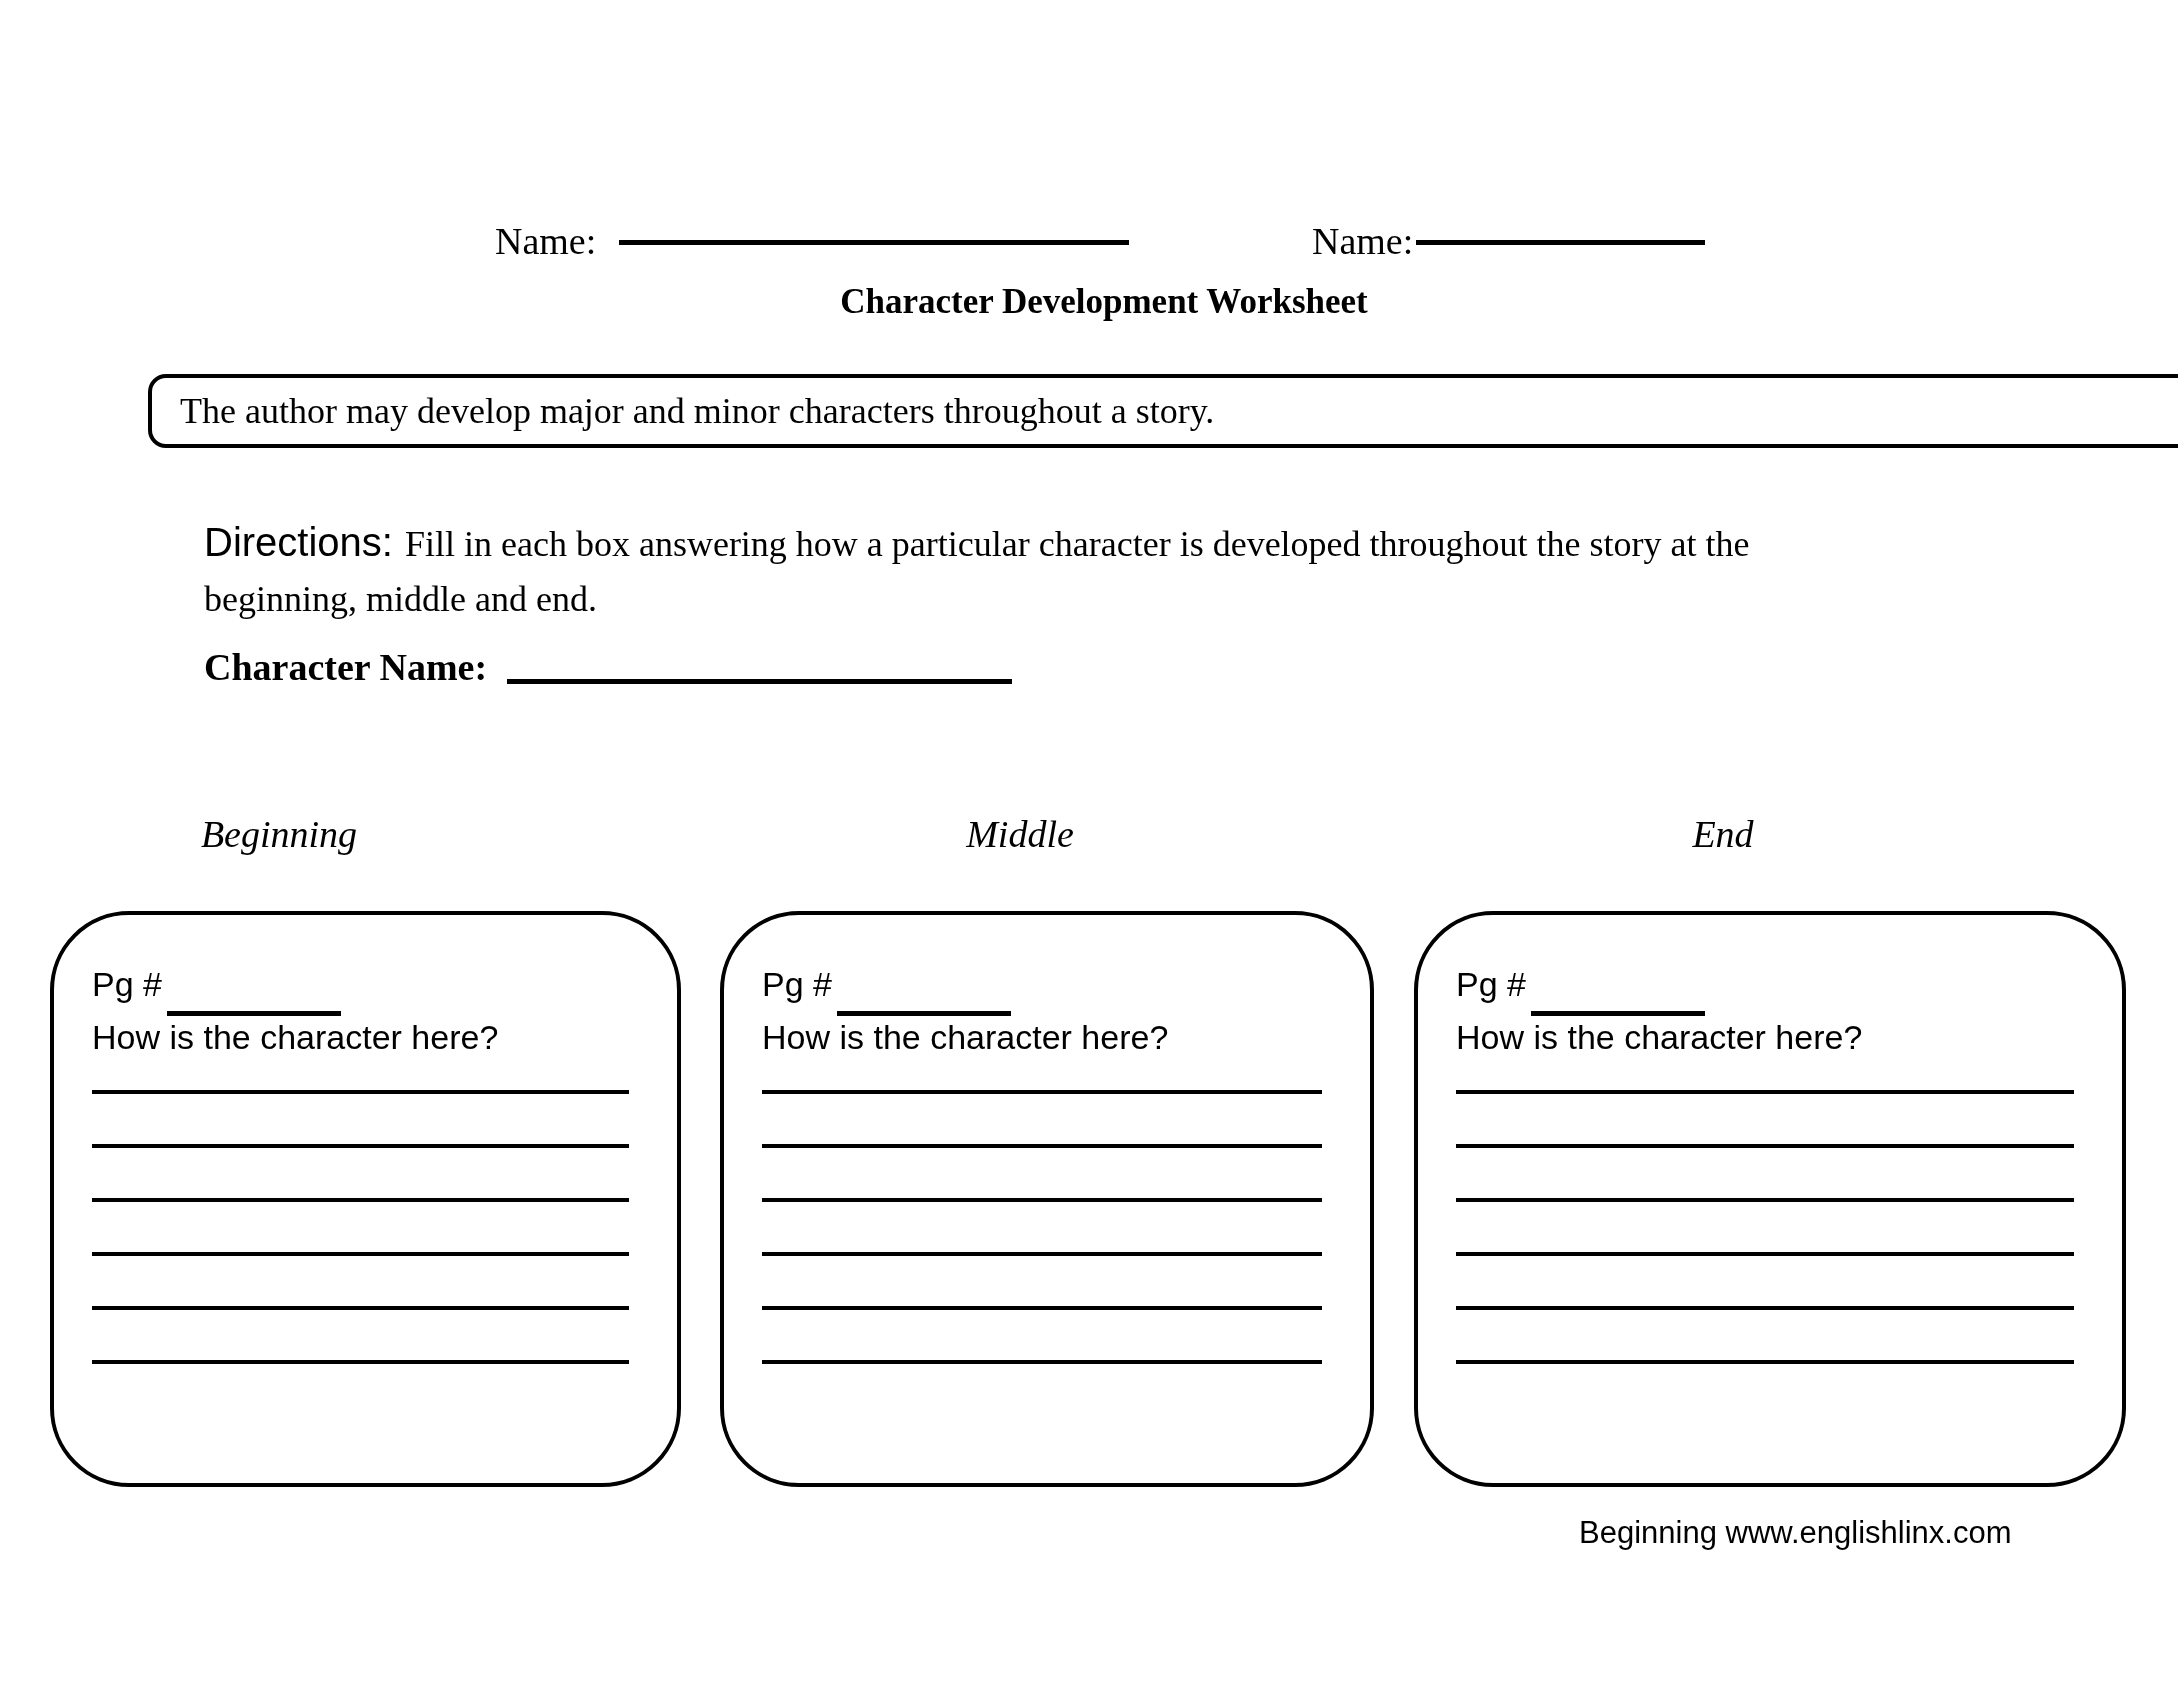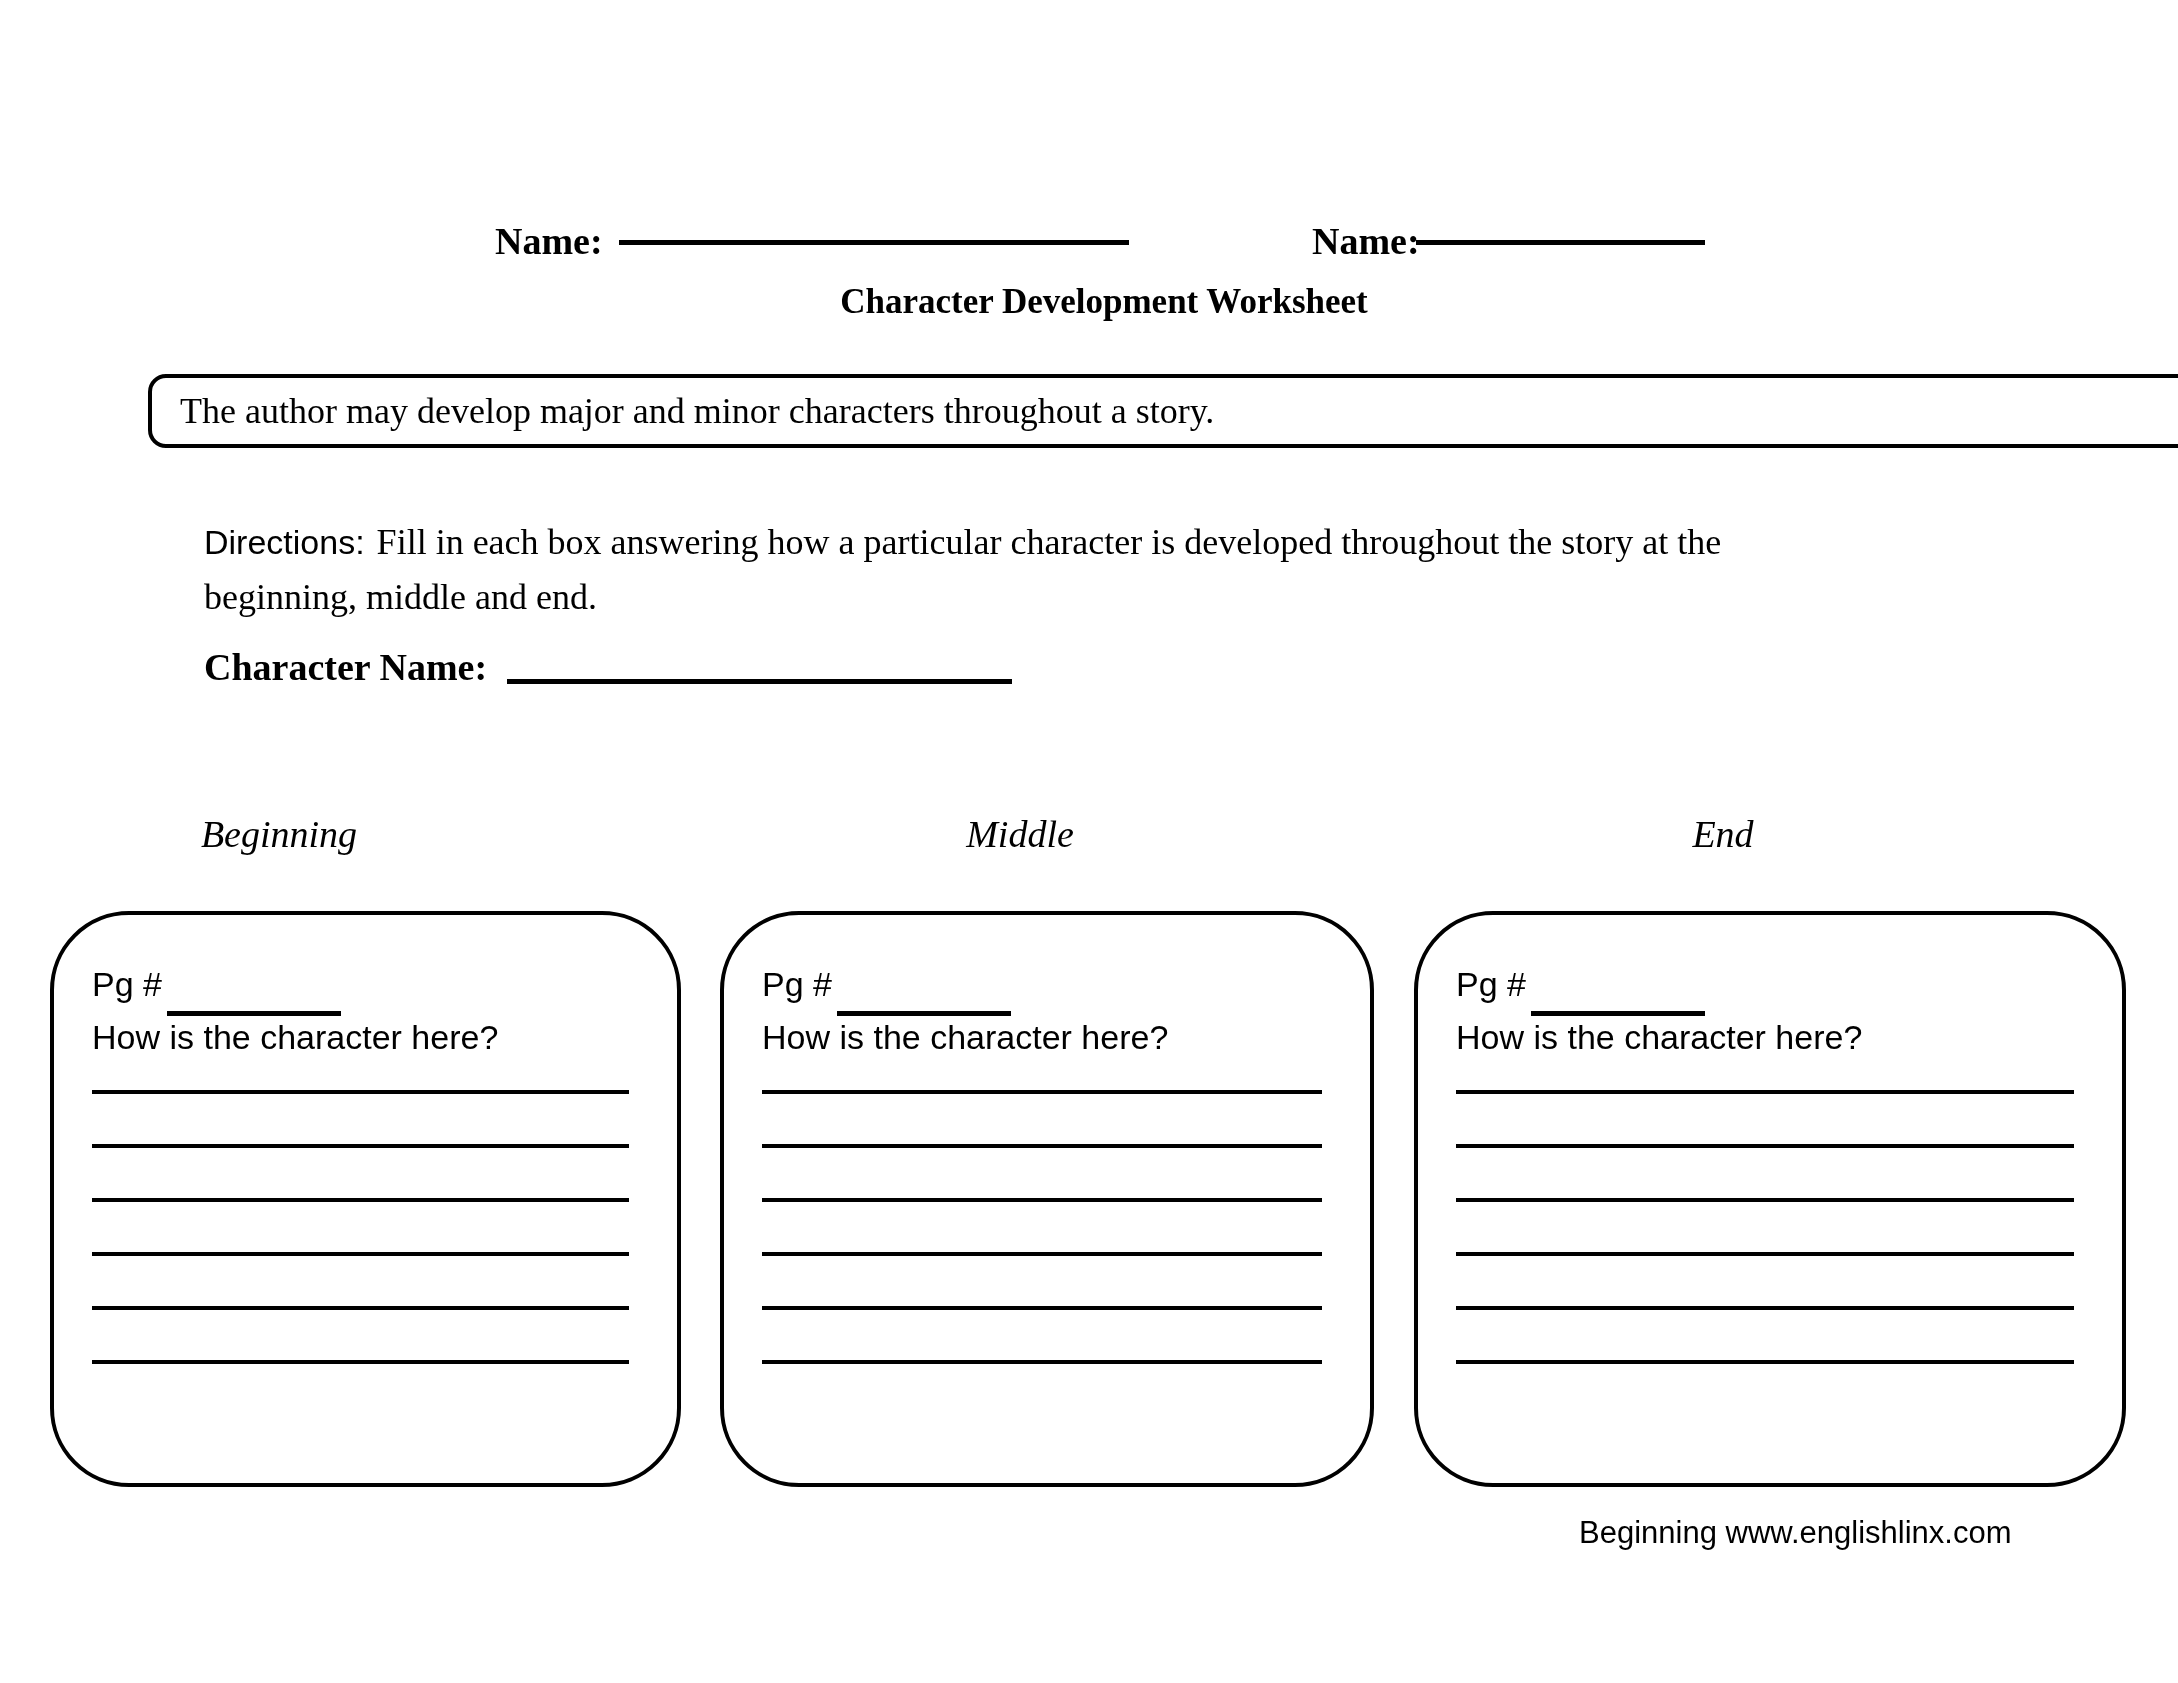--- a/index.html
+++ b/index.html
@@ -3,21 +3,21 @@
 <meta charset="utf-8">
 <style>
   html,body{margin:0;padding:0;}
   body{
     width:2178px;height:1683px;background:#ffffff;position:relative;
     font-family:"Liberation Serif", serif;color:#000;overflow:hidden;
   }
   .abs{position:absolute;}
 
   
-  .field-label{font-weight:bold;font-size:38px;white-space:nowrap;text-align:center;}
+  .field-label{font-weight:normal;font-size:38px;white-space:nowrap;text-align:center;}
   .blank-bar{position:absolute;background:#000;height:5px;}
 
   
   .doc-title{
     position:absolute;top:282px;left:1104px;transform:translateX(-50%);
     font-weight:bold;font-size:35px;white-space:nowrap;
   }
 
   
   .statement-box{
@@ -25,21 +25,21 @@
     border:4px solid #000;border-radius:18px;box-sizing:border-box;
     display:flex;align-items:center;background:#fff;
   }
   .statement-text{font-size:36px;padding-left:28px;white-space:nowrap;}
 
   
   .directions{
     position:absolute;left:204px;top:515px;width:1554px;
     font-size:36px;line-height:55px;
   }
-  .directions-label{font-family:"Liberation Sans", sans-serif;font-size:34px;margin-right:12px;}
+  .directions-label{font-family:"Liberation Sans", sans-serif;font-size:40px;margin-right:12px;}
 
   
   .char-name-label{position:absolute;left:204px;top:645px;font-weight:bold;font-size:38px;white-space:nowrap;}
 
   
   .col-header{
     position:absolute;top:812px;width:396px;text-align:center;
     font-style:italic;font-size:38px;
   }
 

